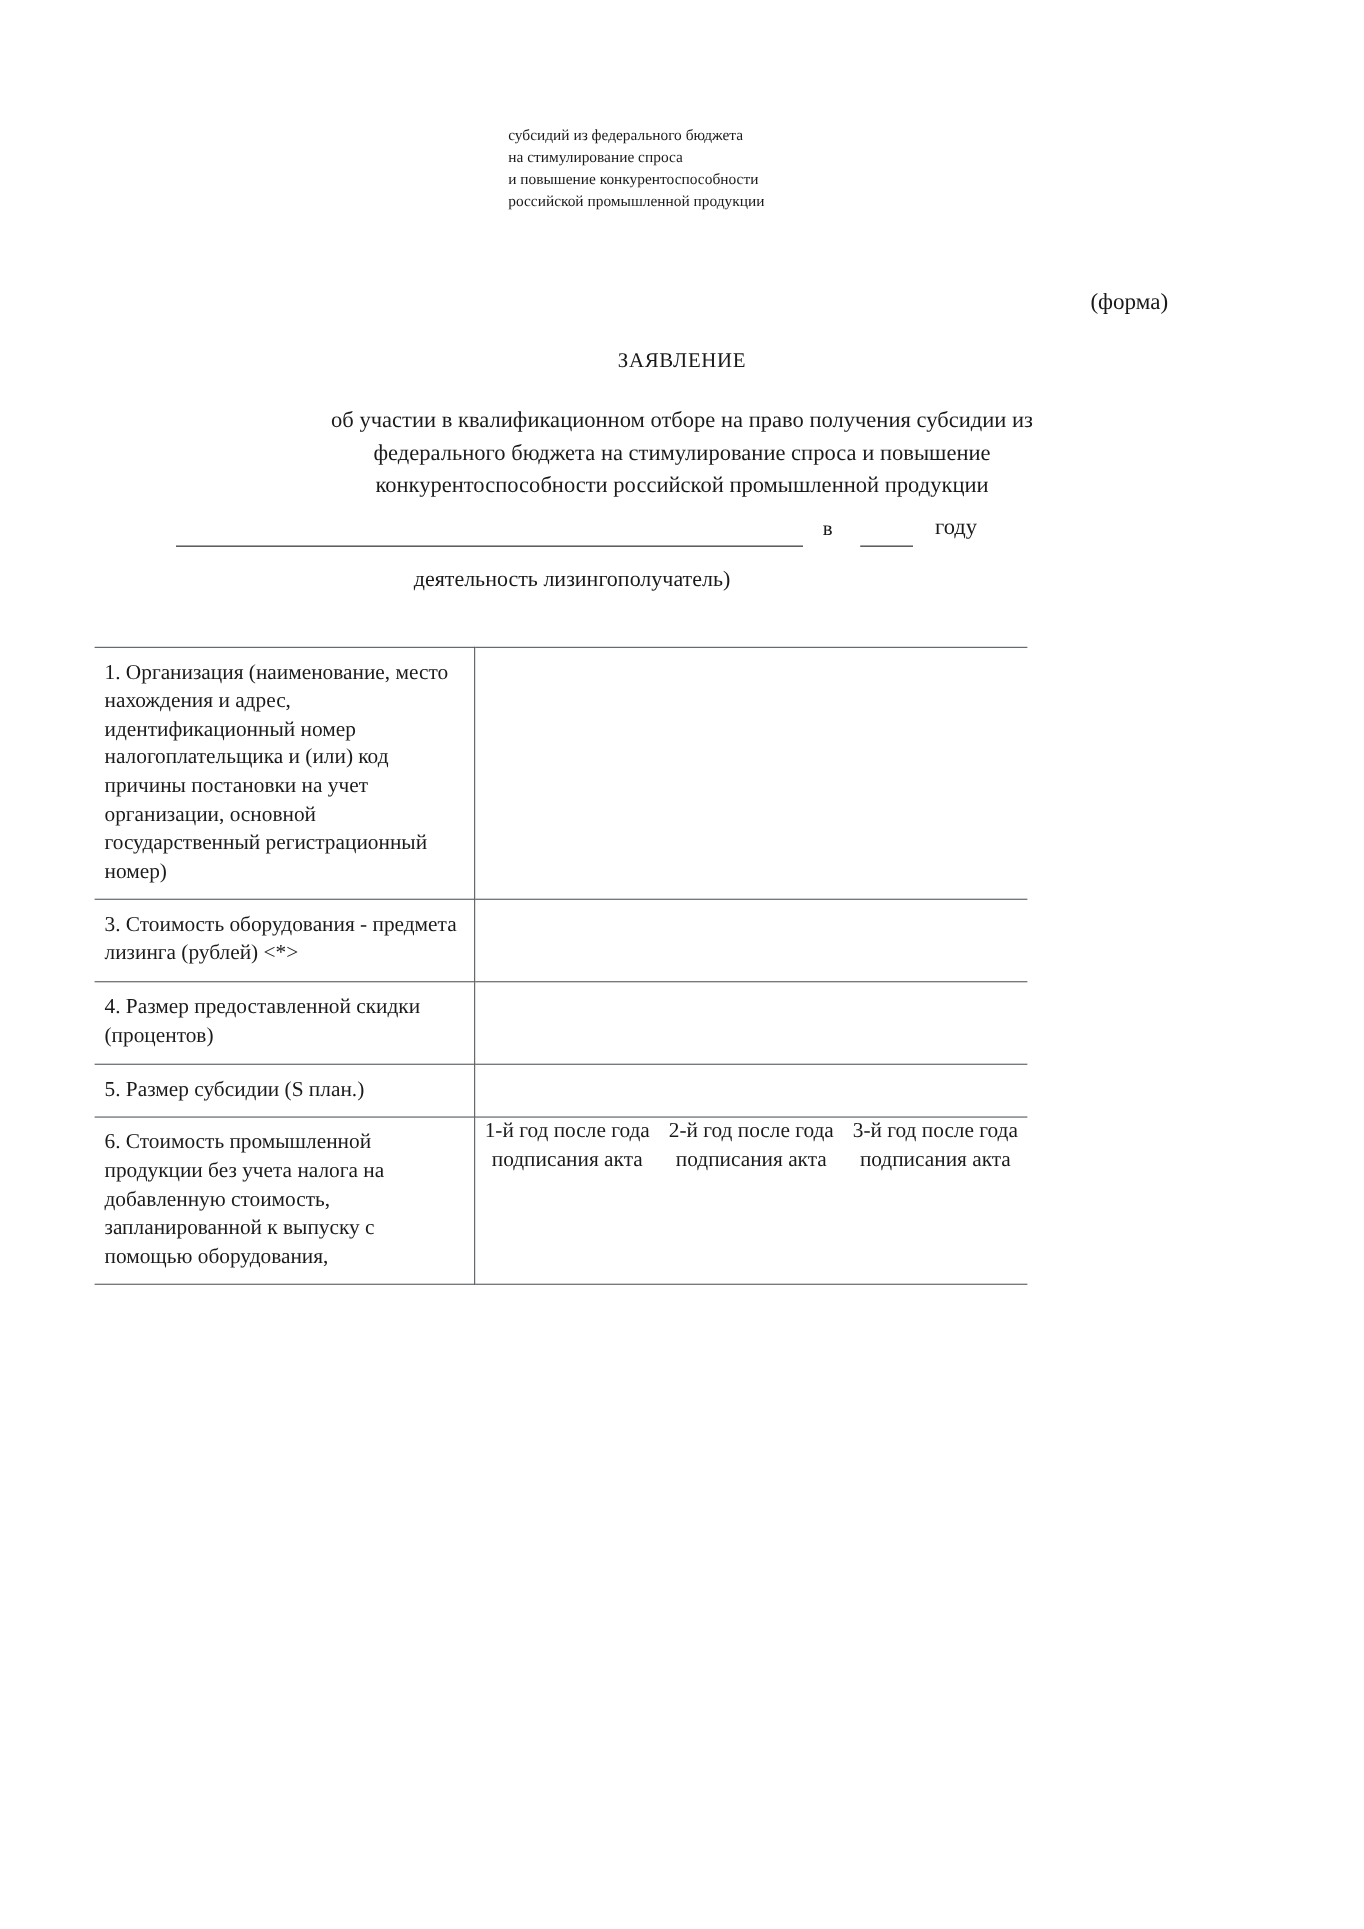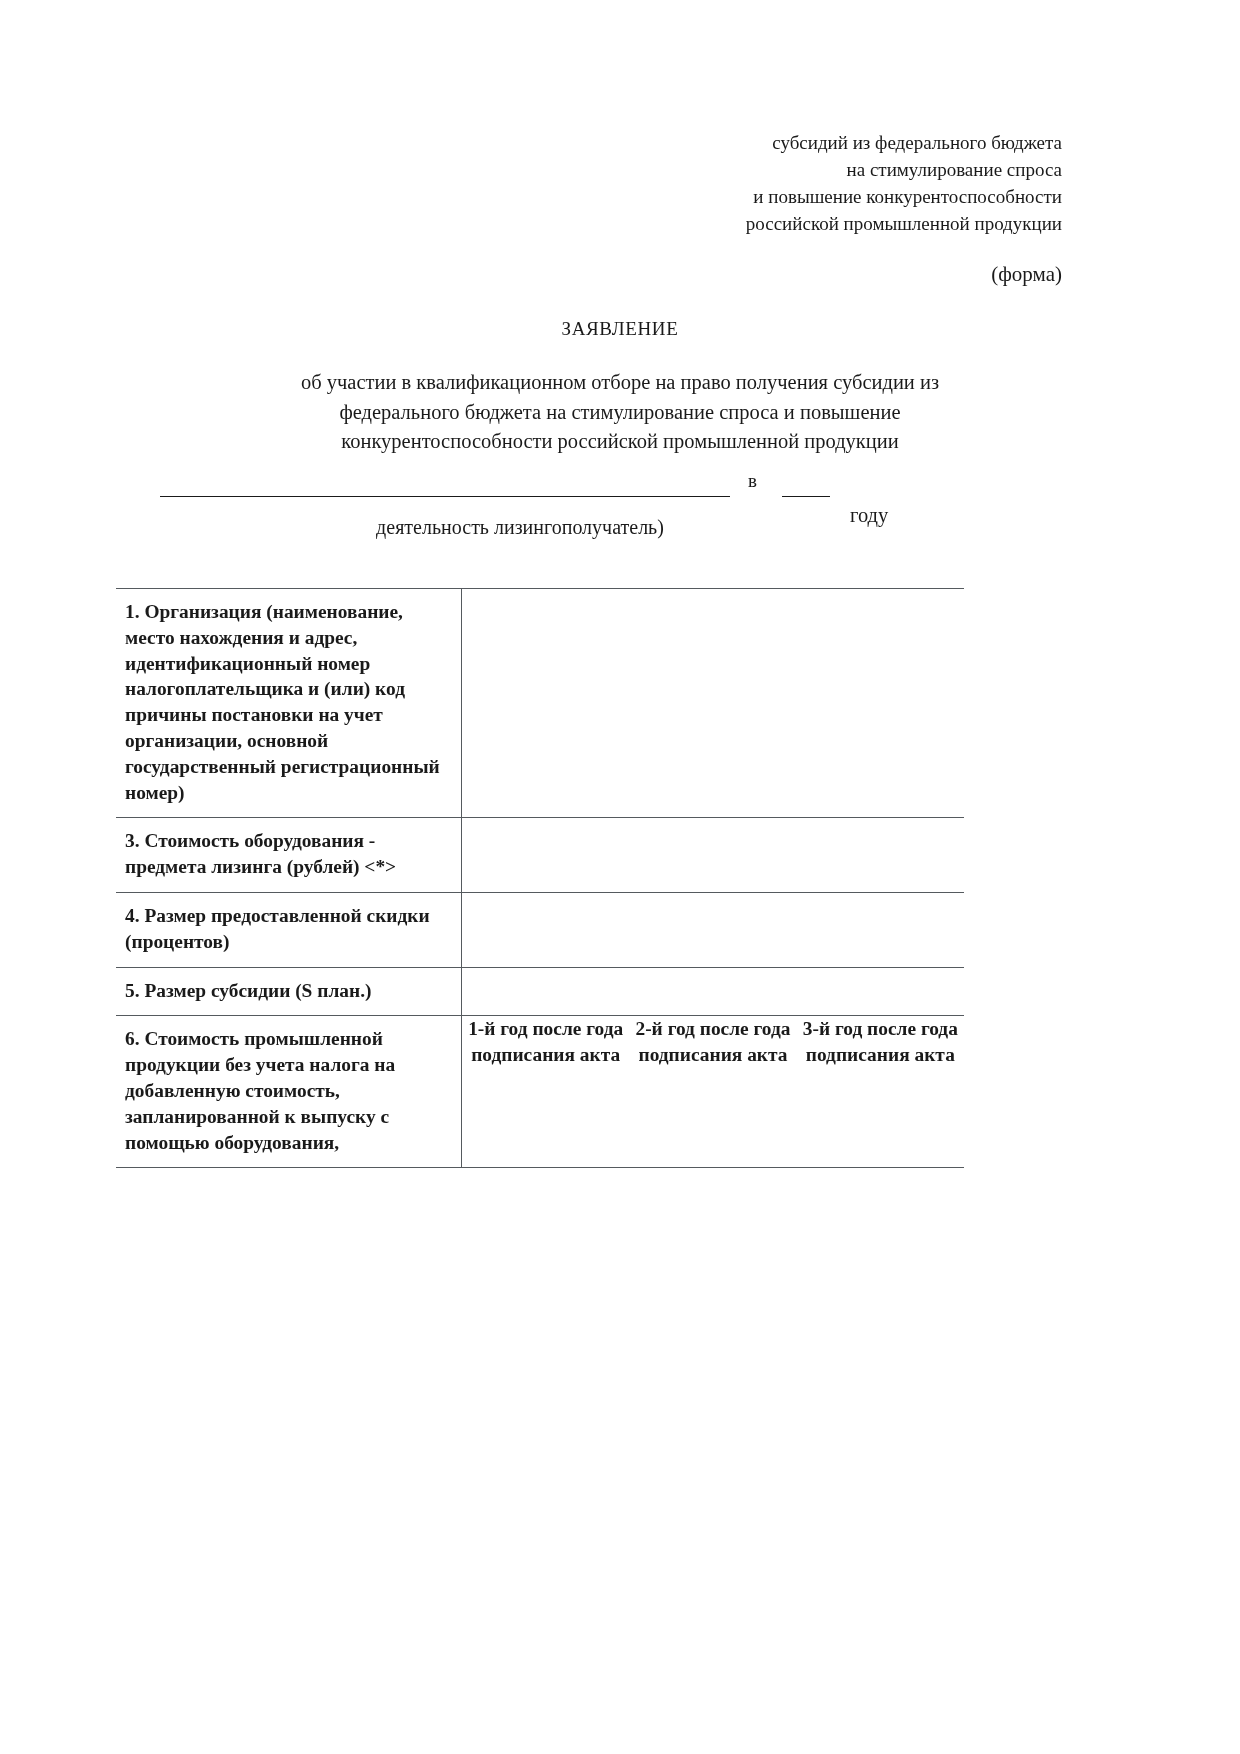--- a/index.html
+++ b/index.html
@@ -18,25 +18,25 @@
     height: 1754px;
     margin: 0 auto;
     background: #ffffff;
     box-sizing: border-box;
     overflow: hidden;
   }
 
   
   .header-block {
     position: absolute;
-    top: 130px;
+    top: 114px;
     right: 178px;
     width: 600px;
-    text-align: right;
-    font-size: 19px;
+    text-align: left;
+    font-size: 14px;
     line-height: 1.42;
   }
   .header-block .hline {
     white-space: nowrap;
   }
 
   .form-word {
     position: absolute;
     top: 262px;
     right: 178px;
@@ -94,43 +94,41 @@
     top: 30px;
     width: 48px;
     border-bottom: 1.6px solid #1a1a1a;
     height: 0;
   }
   .fill-god {
     position: absolute;
     left: 690px;
     top: 2px;
     font-size: 20.5px;
-    margin-top: 36px;
   }
 
   .fill-caption {
     position: absolute;
     top: 513px;
     left: 100px;
     width: 840px;
     text-align: center;
     font-size: 20px;
     line-height: 1.42;
   }
   .fill-caption div { white-space: nowrap; }
 
   
   .form-table {
     position: absolute;
     top: 588px;
-    left: 116px;
+    left: 86px;
     width: 848px;
     border-collapse: collapse;
     table-layout: fixed;
-    font-weight: bold;
   }
   .form-table td {
     border: none;
     border-top: 1.7px solid #555a5e;
     border-bottom: 1.7px solid #555a5e;
     padding: 10px 9px 12px 9px;
     font-size: 19.4px;
     line-height: 1.33;
     vertical-align: top;
   }

